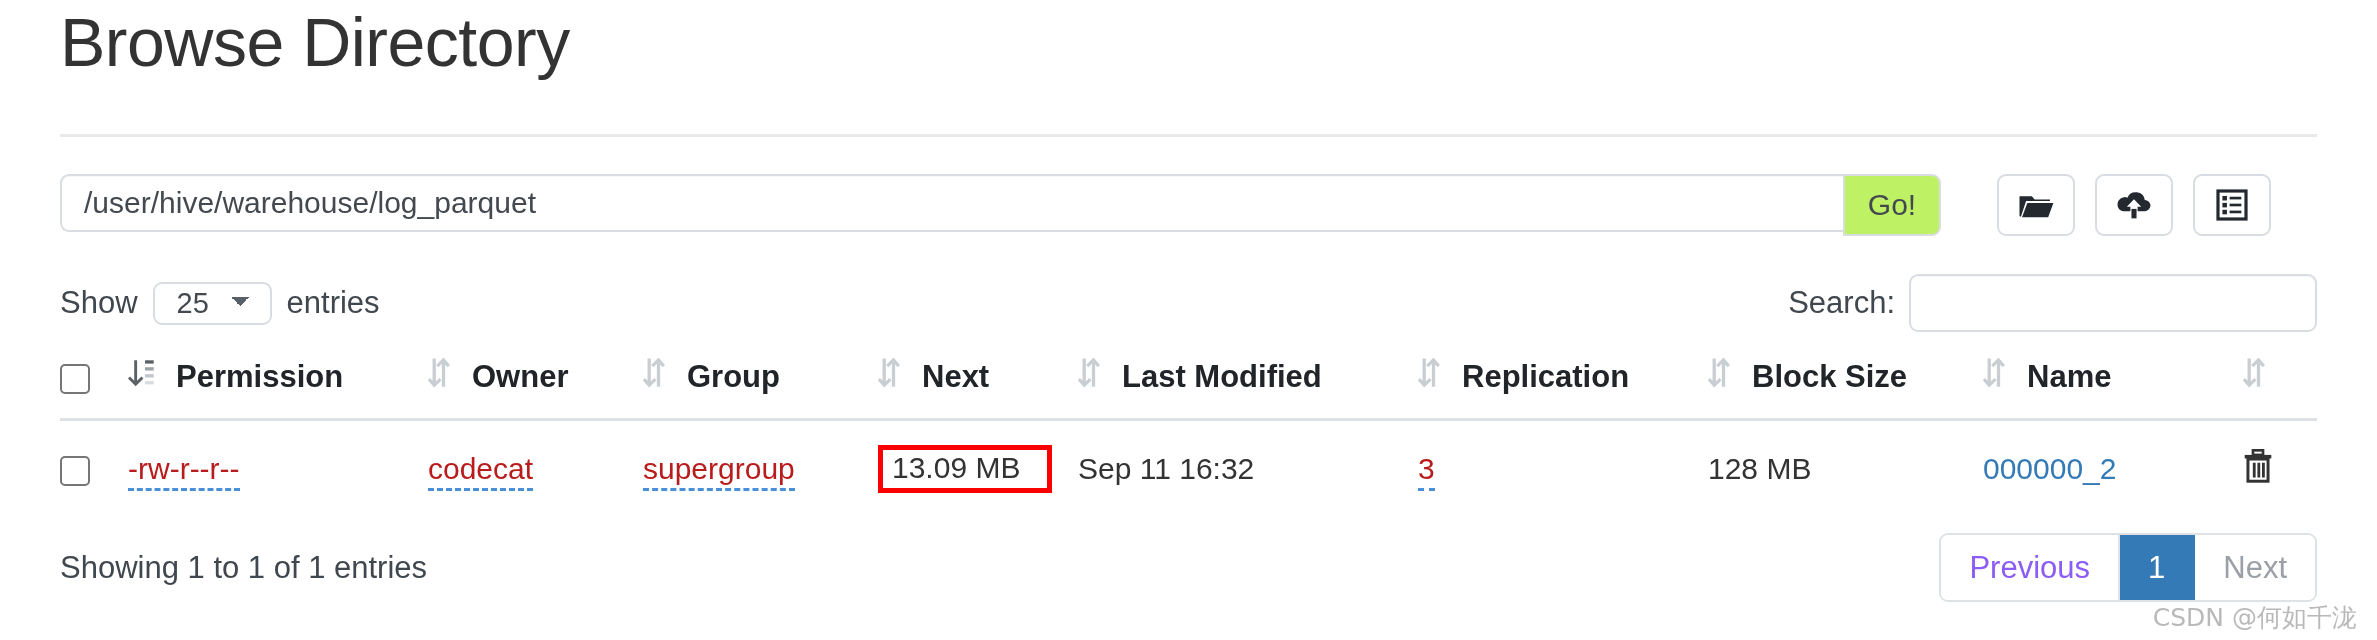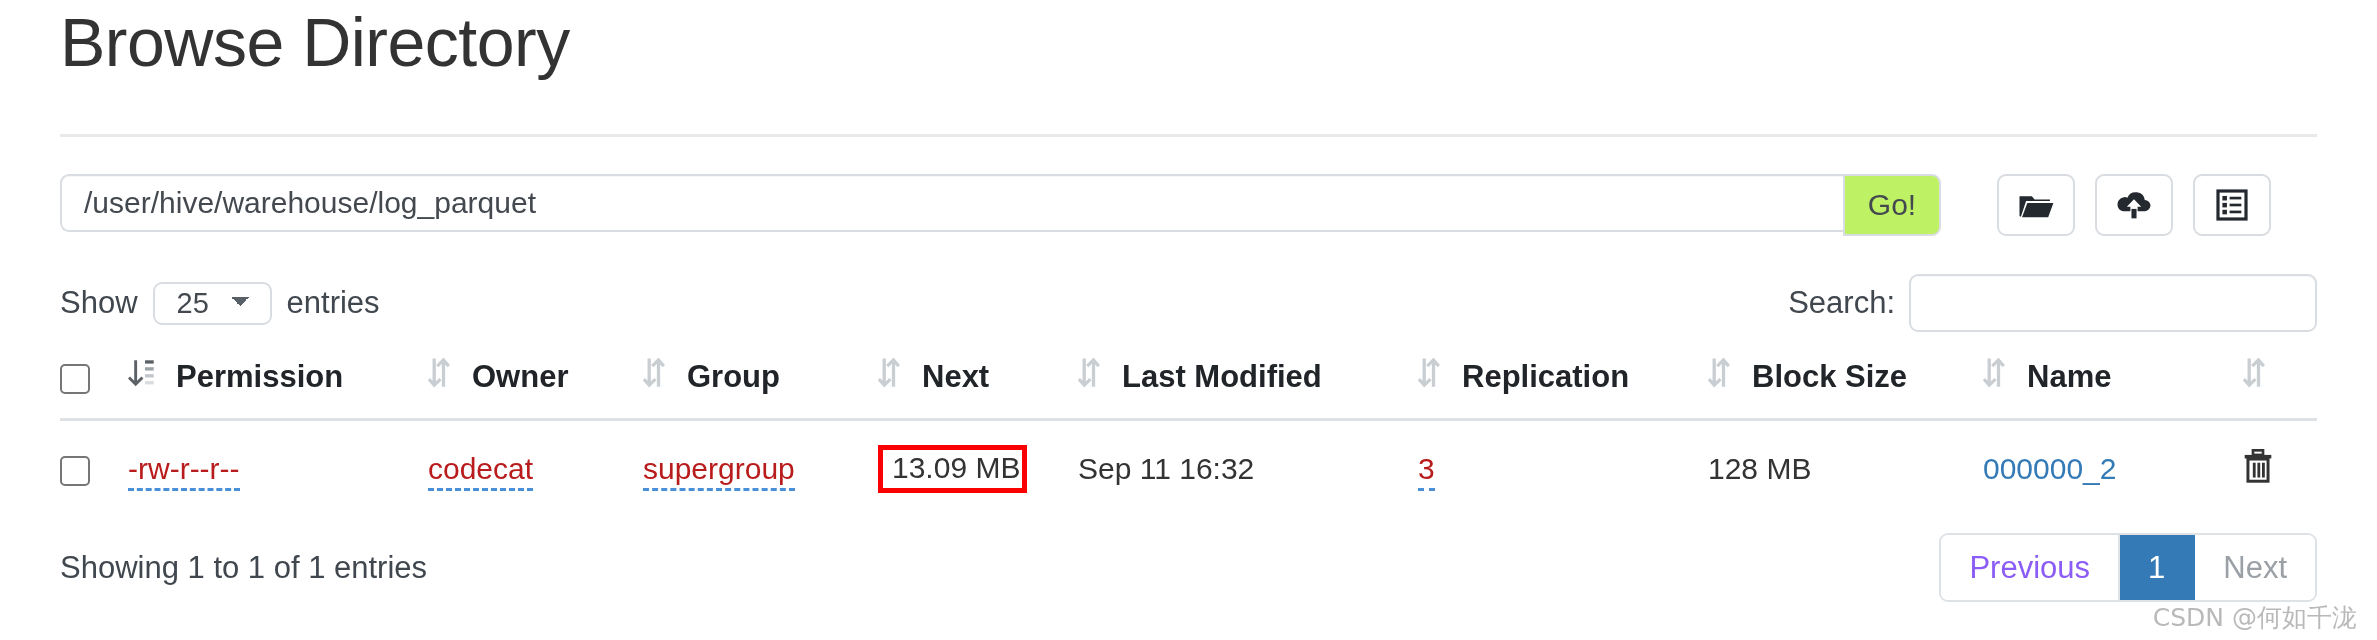--- a/index.html
+++ b/index.html
@@ -223,21 +223,21 @@
 
   .file-link {
     color: #337ab7;
     text-decoration: none;
     cursor: pointer;
   }
 
   .size-highlight {
     display: inline-block;
     border: 5px solid #fa0000;
-    padding: 3px 2px 5px 9px;
+    padding: 3px 27px 5px 9px;
     line-height: 1;
     background: #ffffff;
   }
 
   .trash-btn {
     background: none;
     border: none;
     padding: 0;
     cursor: pointer;
     display: inline-flex;

